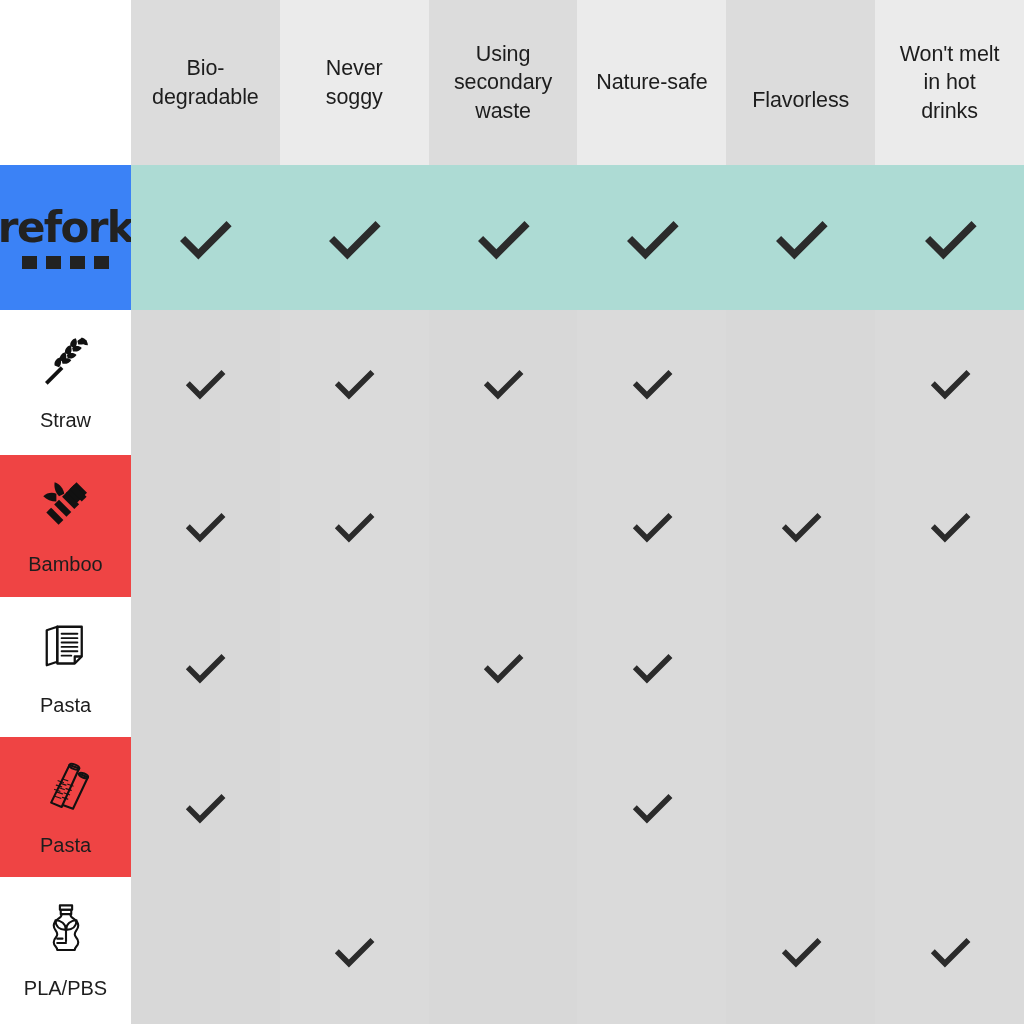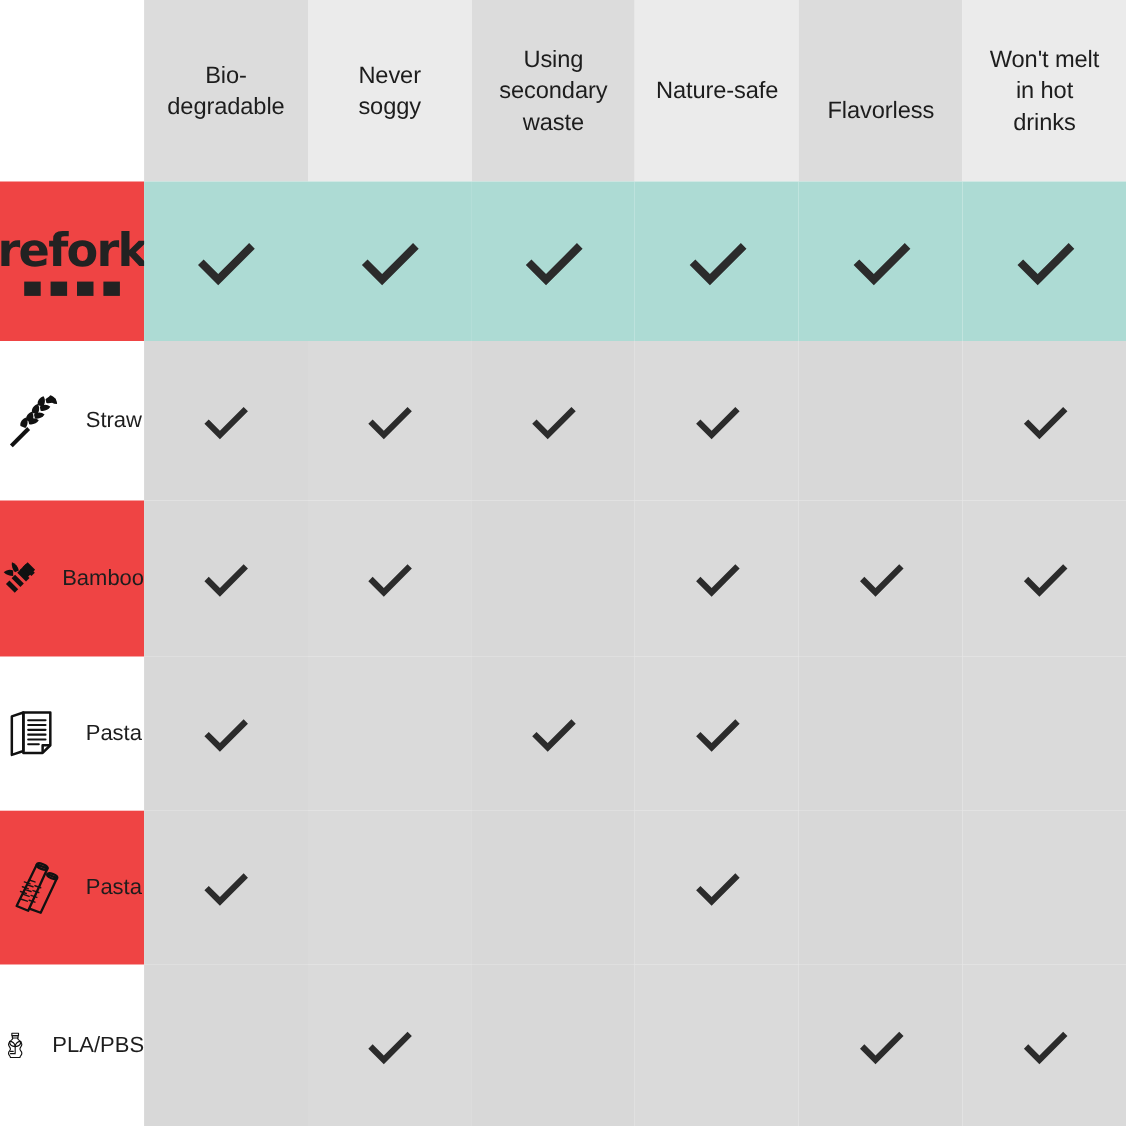--- a/index.html
+++ b/index.html
@@ -31,30 +31,30 @@
     line-height: 1.32;
     color: #1d1d1d;
     letter-spacing: -0.1px;
   }
   .hdr-dark  { background: #dcdcdc; }
   .hdr-light { background: #ebebeb; }
 
   
   .rowlabel {
     display: flex;
-    flex-direction: row;
+    flex-direction: column;
     align-items: center;
     justify-content: center;
     gap: 20px;
     font-size: 20px;
     color: #1d1d1d;
   }
   .rowlabel-white { background: #ffffff; }
   .rowlabel-gray  { background: #ef4444; }
-  .rowlabel-teal  { background: #ef4444; }
+  .rowlabel-teal  { background: #3b82f6; }
 
   .row-icon { width: 56px; height: 56px; display: block; }
   .row-icon svg { width: 100%; height: 100%; display: block; }
 
   
   .logo-cell {
     display: flex;
     flex-direction: column;
     align-items: center;
     justify-content: center;

